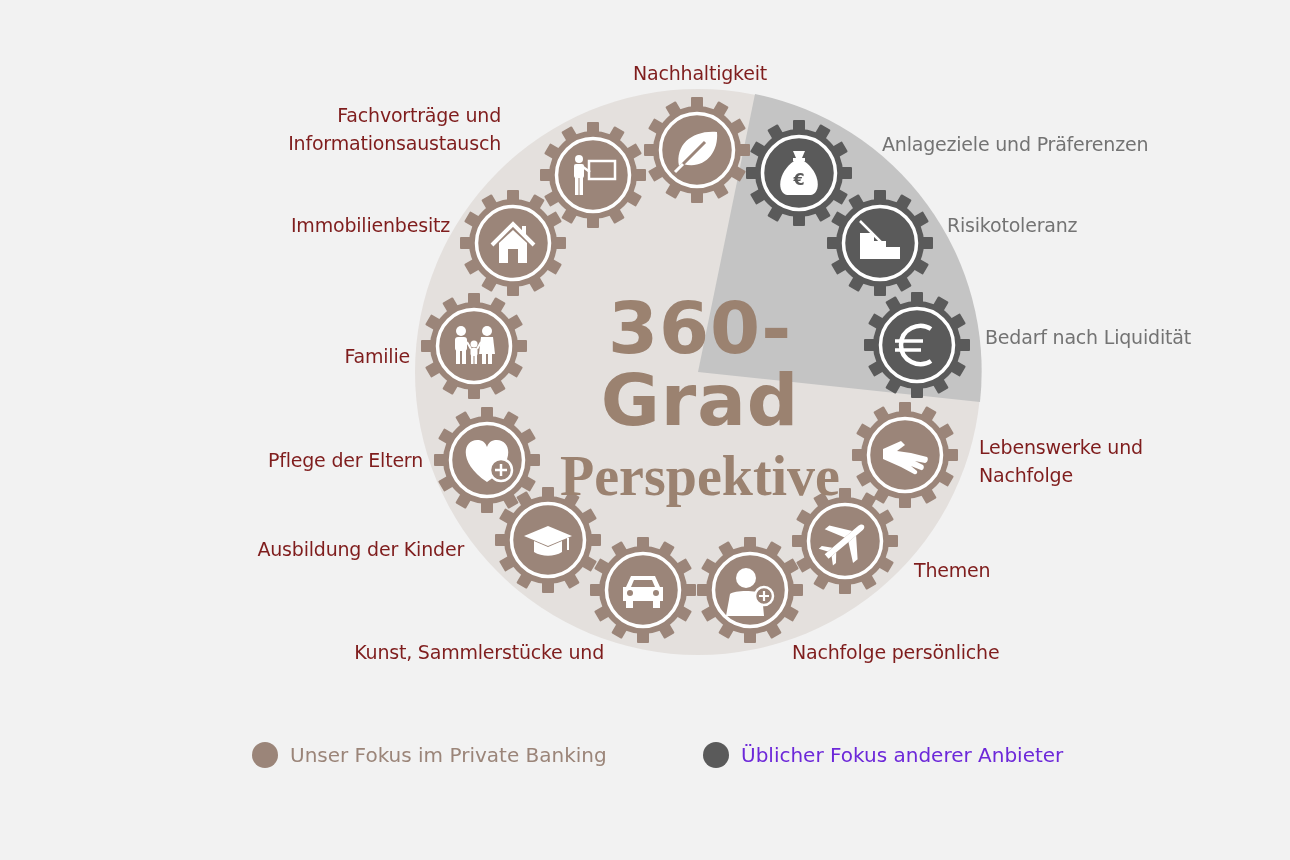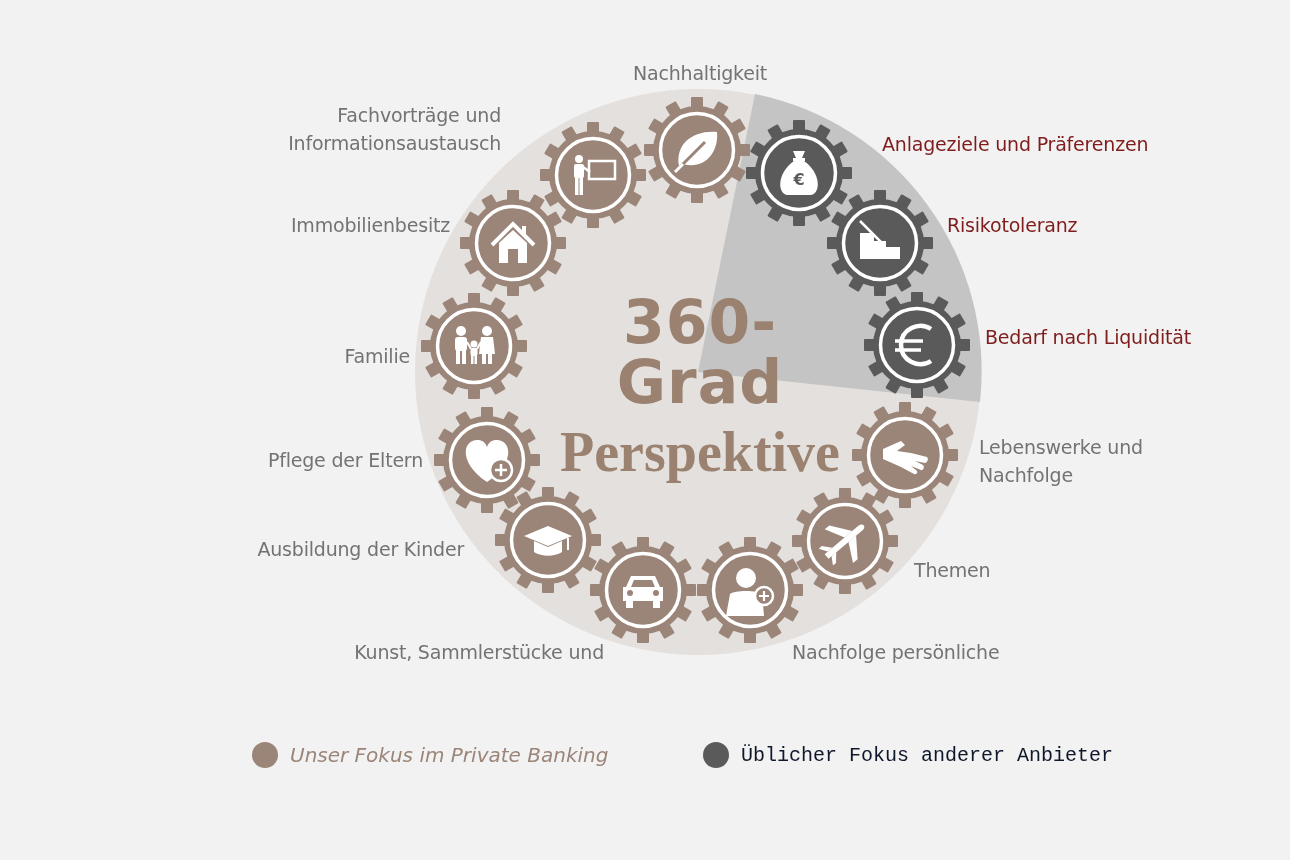--- a/index.html
+++ b/index.html
@@ -3,30 +3,30 @@
 <meta charset="utf-8">
 <style>
   html, body { margin: 0; padding: 0; }
   body {
     width: 1290px; height: 860px; background: #f2f2f2;
     position: relative; overflow: hidden;
     font-family: "DejaVu Sans", "Liberation Sans", sans-serif;
   }
   #stage { position: absolute; left: 0; top: 0; width: 1290px; height: 860px; }
   .label {
-    position: absolute; font-size: 19px; line-height: 28px; color: #737373;
+    position: absolute; font-size: 19px; line-height: 28px; color: #7f1d1d;
     white-space: nowrap; letter-spacing: -0.2px;
   }
-  .label.dark { color: #7f1d1d; }
+  .label.dark { color: #737373; }
   .label.right { text-align: right; }
   .center-title {
     position: absolute; left: 540px; top: 292px; width: 320px; text-align: center;
     color: #9b8270; font-weight: bold; line-height: 1;
   }
-  .center-title .l1 { font-size: 60px; display: block; letter-spacing: 1px; }
+  .center-title .l1 { font-size: 72px; display: block; letter-spacing: 1px; }
   .center-title .l2 { font-size: 56px; display: block; margin-top: 12px; font-family: Liberation Serif, serif; }
   .legend { position: absolute; top: 742px; display: flex; align-items: center; font-size: 20px; }
   .legend .dot { width: 26px; height: 26px; border-radius: 50%; margin-right: 12px; }
 </style>
 </head>
 <body>
 
 <svg id="stage" width="1290" height="860" viewBox="0 0 1290 860" xmlns="http://www.w3.org/2000/svg">
   <defs>
 
@@ -229,20 +229,20 @@
 </div>
 <div class="label right" style="right:826px; top:535px;">Ausbildung der Kinder</div>
 <div class="label right" style="right:867px; top:446px;">Pflege der Eltern</div>
 <div class="label right" style="right:880px; top:323px;margin-top:19px;">Familie</div>
 <div class="label right" style="right:840px; top:211px;">Immobilienbesitz</div>
 <div class="label right" style="right:789px; top:101px;">
   <div>Fachvorträge und</div>
   <div>Informationsaustausch</div>
 </div>
 
-<div class="legend" style="left:252px;font-style:italic;">
+<div class="legend" style="left:252px;">
   <span class="dot" style="background:#9b8579;"></span>
   <span style="color:#9b8579;">Unser Fokus im Private Banking</span>
 </div>
 <div class="legend" style="left:703px;">
   <span class="dot" style="background:#5a5a5a;"></span>
-  <span style="color:#0f172a;font-family:Liberation Mono, monospace;">Üblicher Fokus anderer Anbieter</span>
+  <span style="color:#6d28d9;">Üblicher Fokus anderer Anbieter</span>
 </div>
 
 </body></html>

